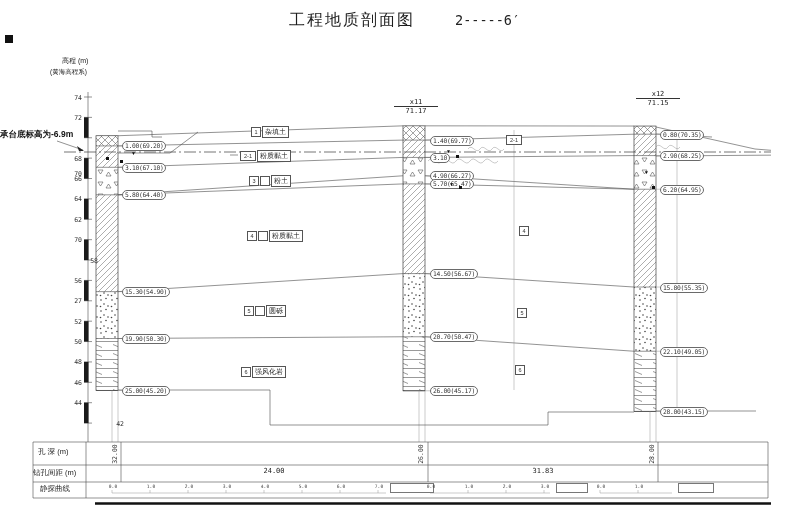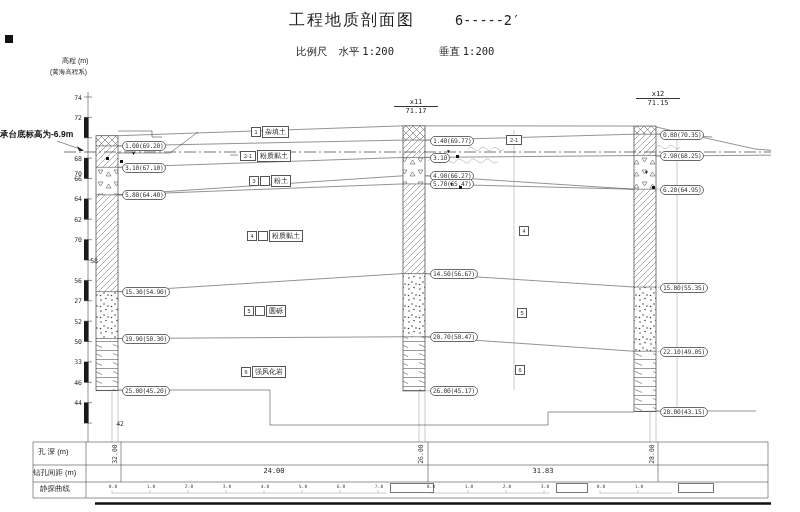--- a/index.html
+++ b/index.html
@@ -193,28 +193,21 @@
       <path d="M468,490 V493" class="thin"></path>
       <path d="M506,490 V493" class="thin"></path>
       <path d="M544,490 V493" class="thin"></path>
       <path d="M600,493 H672" class="thin"></path>
       <path d="M600,490 V493" class="thin"></path>
       <path d="M638,490 V493" class="thin"></path>
       <path d="M230,155 H238" class="ln"></path>
     </svg>
 
   <div class="t" style="left:289px;top:11px;font-size:16px;letter-spacing:2px;color:#1d1d1d;">工程地质剖面图</div>
-  <div class="t" style="left:455px;top:13px;font-size:13.5px;font-family:'DejaVu Sans Mono',monospace;">6-----2′</div>
-  <div class="t" style="left:296px;top:46px;font-size:10.5px;">
-    <span>比例尺</span>
-    <span style="margin-left:8px;">水平</span>
-    <span style="font-family:'DejaVu Sans Mono',monospace;">1:200</span>
-    <span style="margin-left:42px;">垂直</span>
-    <span style="font-family:'DejaVu Sans Mono',monospace;">1:200</span>
-  </div>
+  <div class="t" style="left:455px;top:13px;font-size:13.5px;font-family:'DejaVu Sans Mono',monospace;">2-----6′</div>
 
   <div class="t" style="left:62px;top:57px;font-size:7px;">高程 (m)</div>
   <div class="t" style="left:50px;top:68px;font-size:6.5px;">(黄海高程系)</div>
   <div class="t" style="left:0px;top:130px;font-size:8.5px;font-weight:bold;color:#111;">承台底标高为-6.9m</div>
 
   <div class="t" style="left:5px;top:35px;width:8px;height:8px;background:#111;"></div>
 
 
   <div class="bhhead" style="left:394px;top:98px;width:44px;">
     <span class="nu">x11</span>
@@ -246,21 +239,21 @@
     <div class="tick" style="left:68px;top:154.64px;">68</div>
     <div class="tick" style="left:68px;top:175.01999999999998px;">66</div>
     <div class="tick" style="left:68px;top:195.39999999999998px;">64</div>
     <div class="tick" style="left:68px;top:215.78px;">62</div>
     <div class="tick" style="left:68px;top:236.16px;">70</div>
     <div class="tick" style="left:84px;top:256.53999999999996px;">58</div>
     <div class="tick" style="left:68px;top:276.91999999999996px;">56</div>
     <div class="tick" style="left:68px;top:297.29999999999995px;">27</div>
     <div class="tick" style="left:68px;top:317.67999999999995px;">52</div>
     <div class="tick" style="left:68px;top:338.06px;">50</div>
-    <div class="tick" style="left:68px;top:358.44px;">33</div>
+    <div class="tick" style="left:68px;top:358.44px;">48</div>
     <div class="tick" style="left:68px;top:378.82px;">46</div>
     <div class="tick" style="left:68px;top:399.2px;">44</div>
     <div class="tick" style="left:68px;top:419.58px;margin-left:42px;">42</div>
     <div class="mark" style="left:122px;top:141.41199999999998px;">1.00(69.20)</div>
     <div class="mark" style="left:122px;top:162.81100000000004px;">3.10(67.10)</div>
     <div class="mark" style="left:122px;top:190.32399999999996px;">5.80(64.40)</div>
     <div class="mark" style="left:122px;top:287.129px;">15.30(54.90)</div>
     <div class="mark" style="left:122px;top:334.00300000000004px;">19.90(50.30)</div>
     <div class="mark" style="left:122px;top:385.972px;">25.00(45.20)</div>
     <div class="mark" style="left:430px;top:135.60370000000003px;">1.40(69.77)</div>

